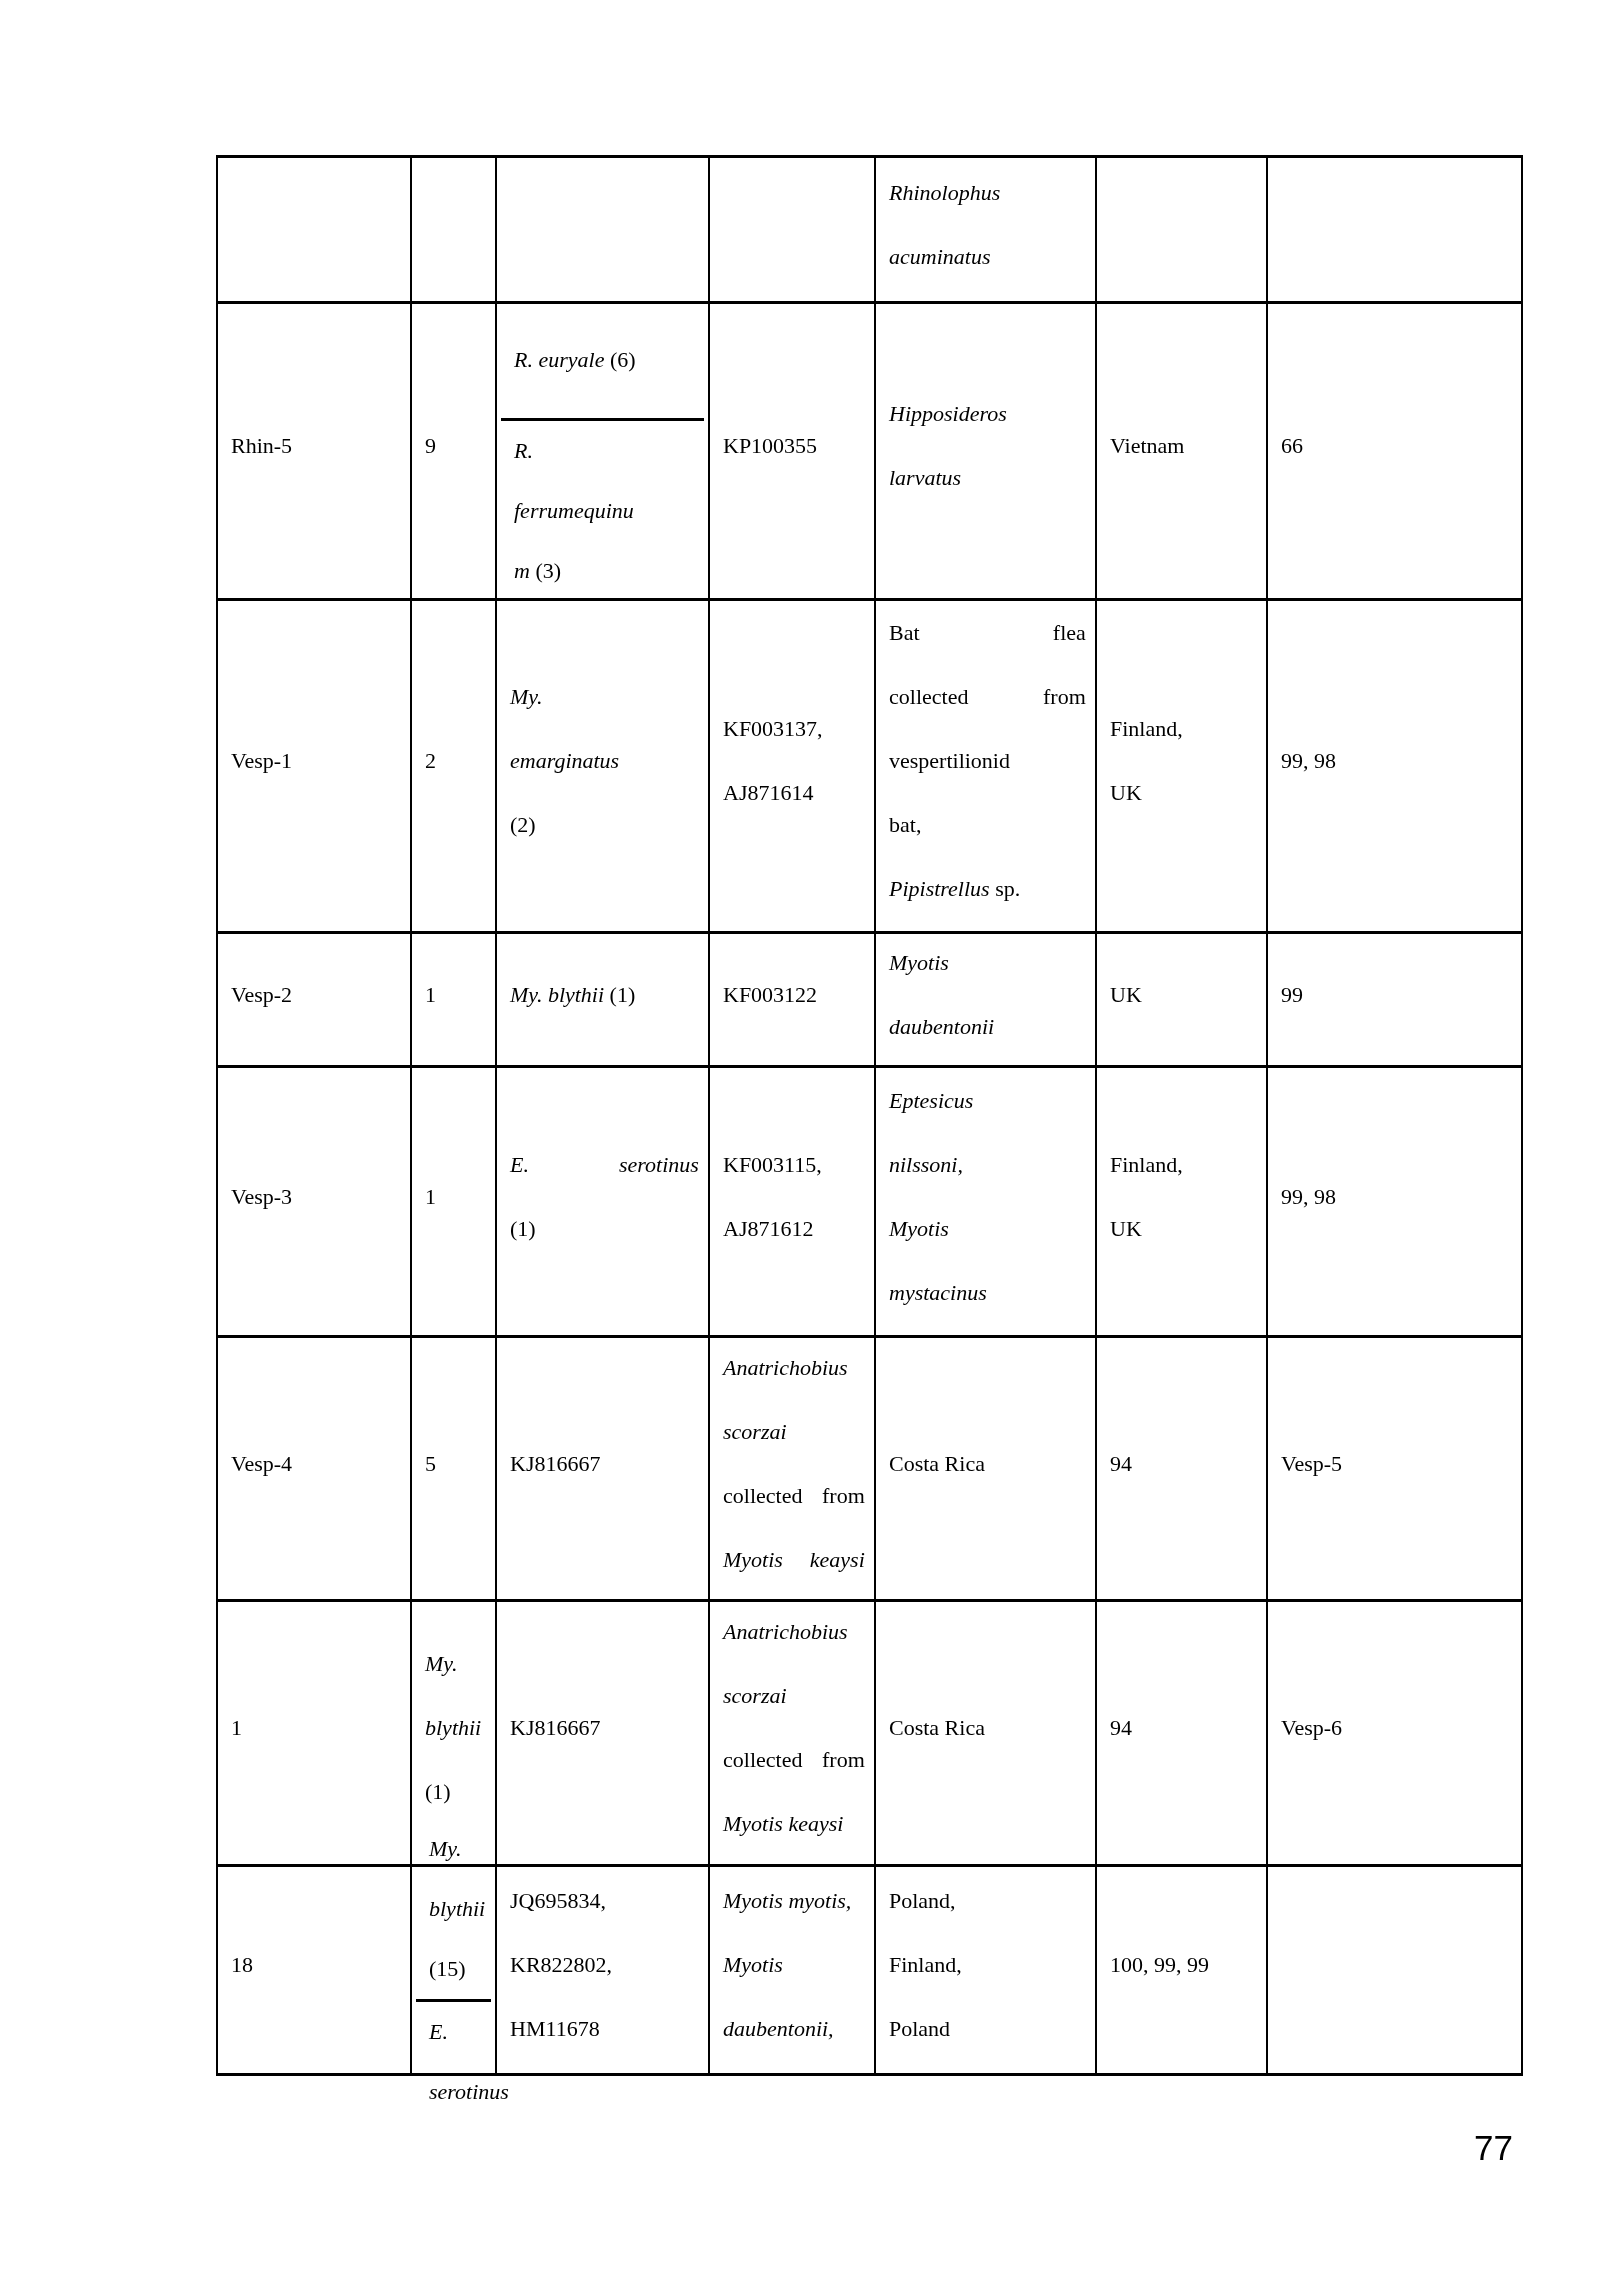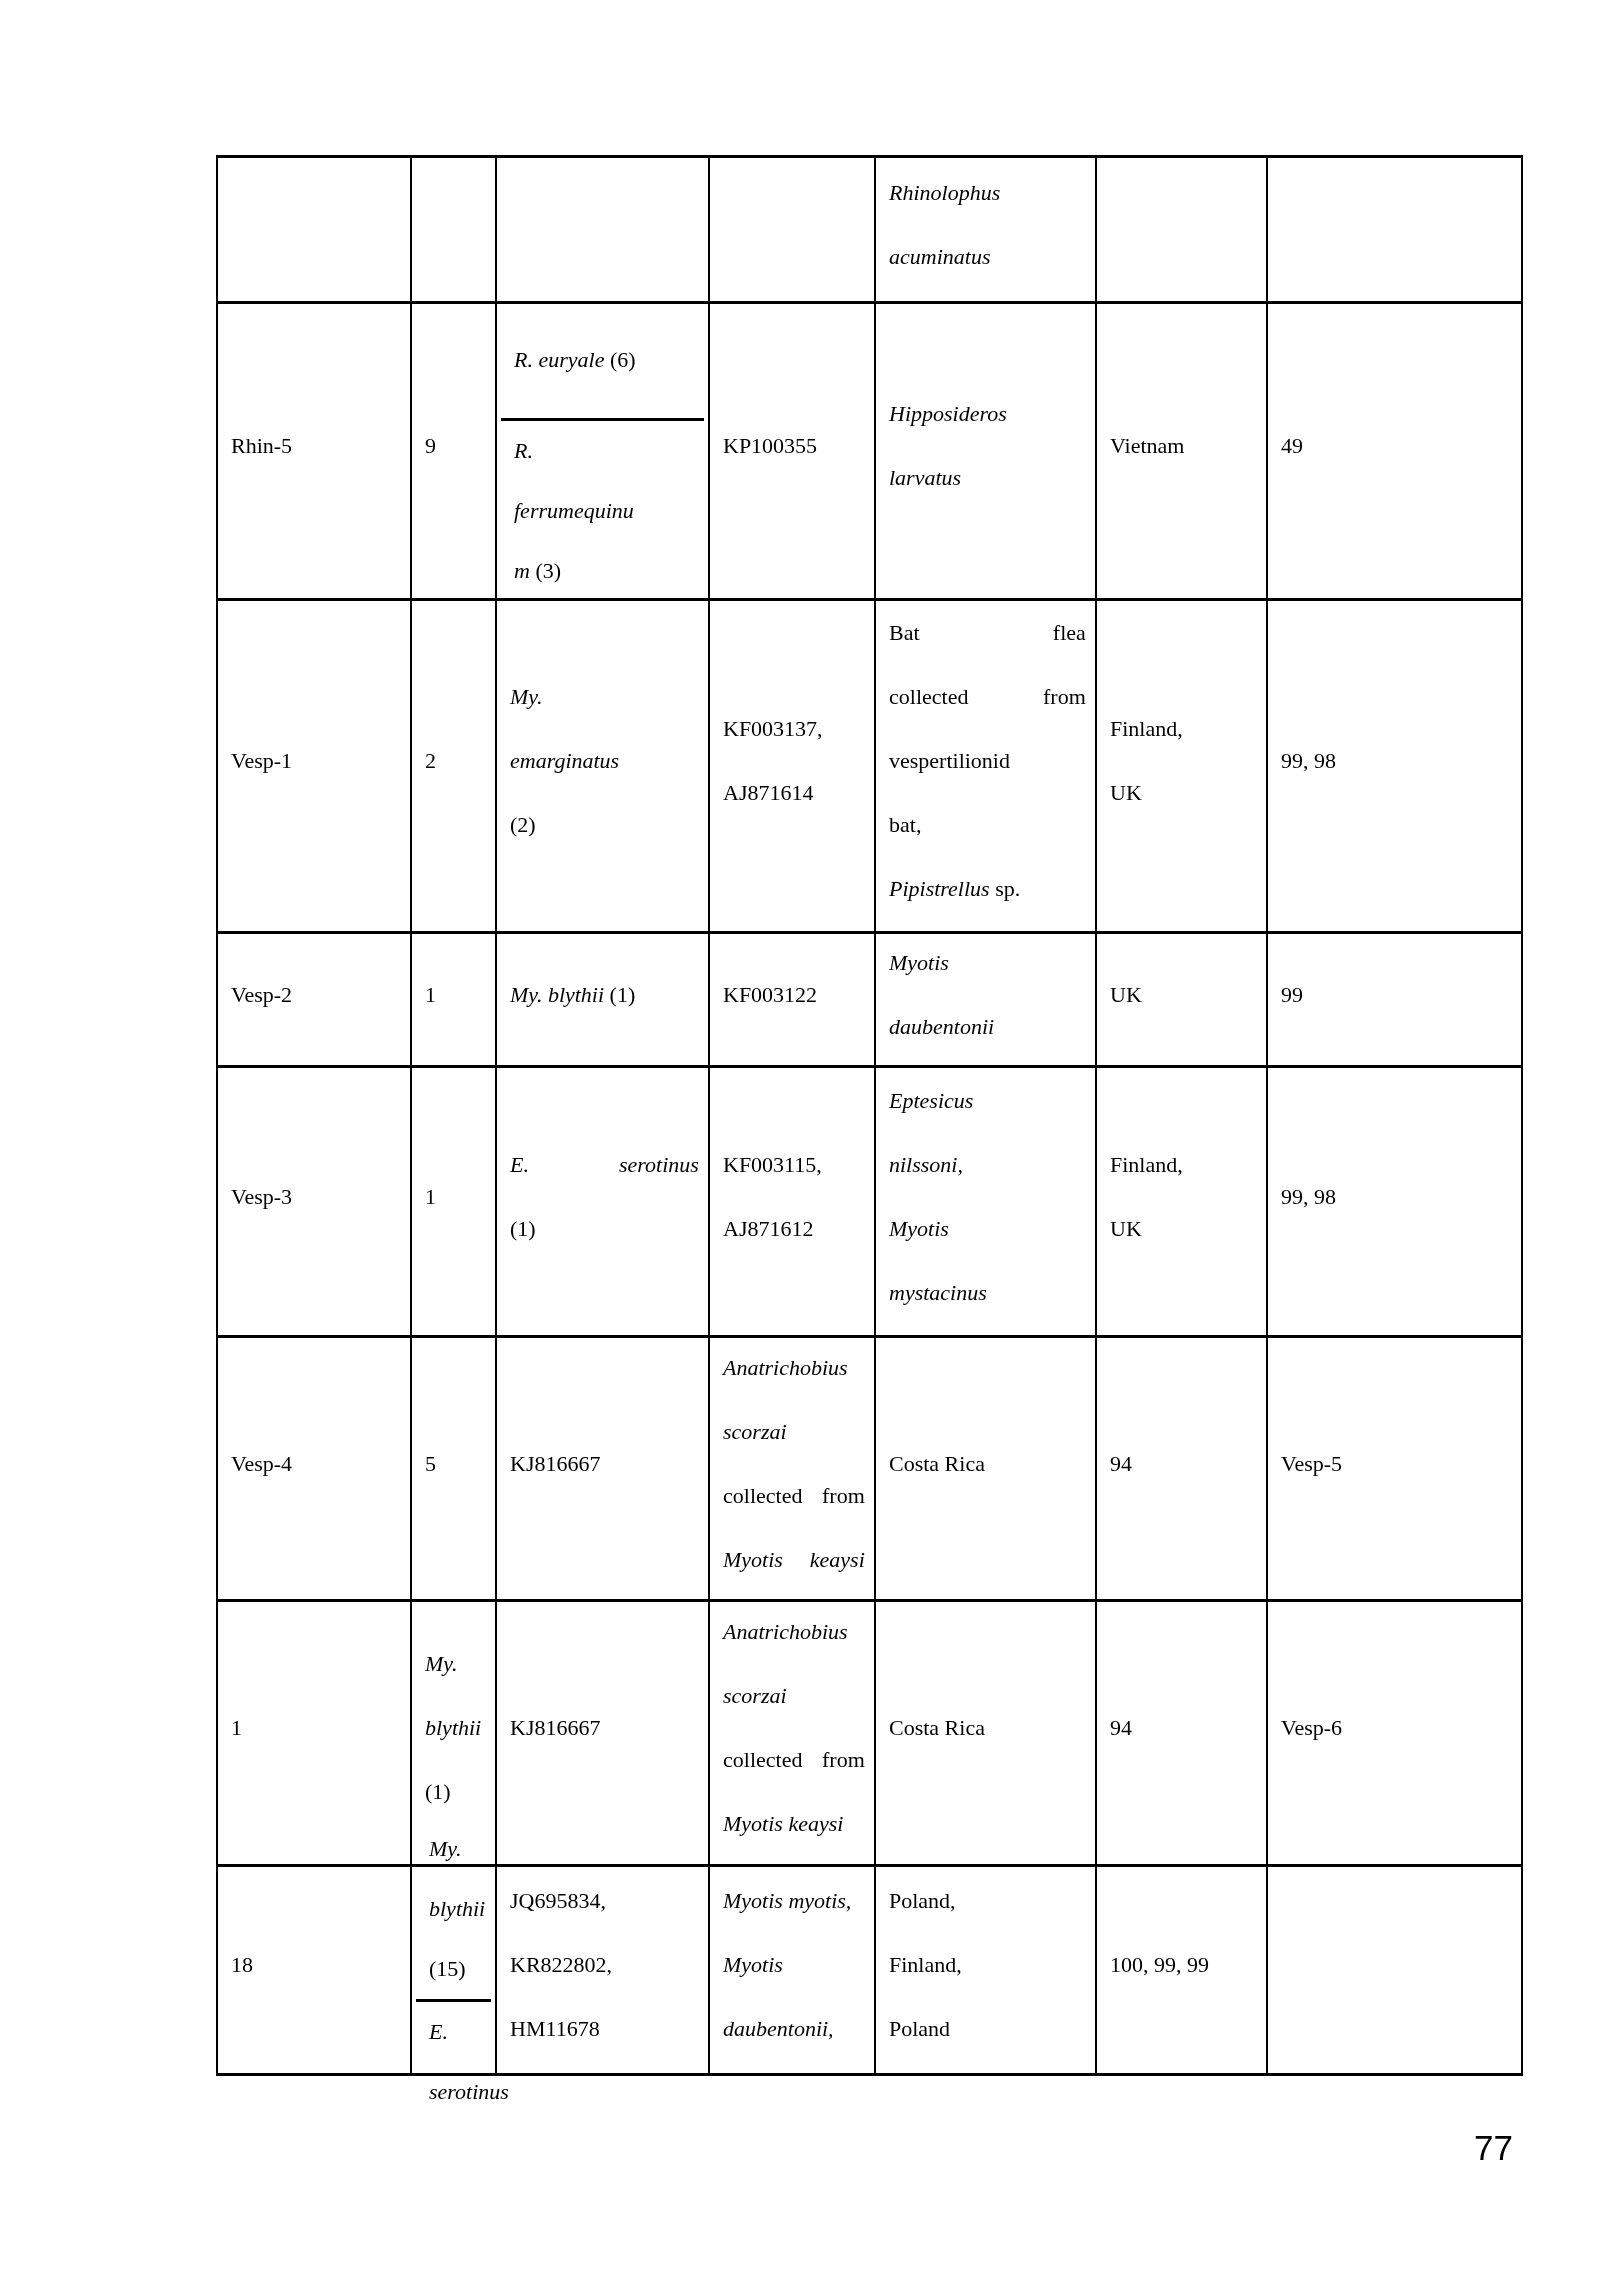--- a/index.html
+++ b/index.html
@@ -63,21 +63,21 @@
         <div class="line"><span>KP100355</span></div>
       </div>
       <div class="cell">
         <div class="line"><span class="it">Hipposideros</span></div>
         <div class="line"><span class="it">larvatus</span></div>
       </div>
       <div class="cell">
         <div class="line"><span>Vietnam</span></div>
       </div>
       <div class="cell">
-        <div class="line"><span>49</span></div>
+        <div class="line"><span>66</span></div>
       </div>
       <div class="cell">
         <div class="line"><span>Vesp-1</span></div>
       </div>
       <div class="cell">
         <div class="line"><span>2</span></div>
       </div>
       <div class="cell">
         <div class="line"><span class="it">My.</span></div>
         <div class="line"><span class="it">emarginatus</span></div>

